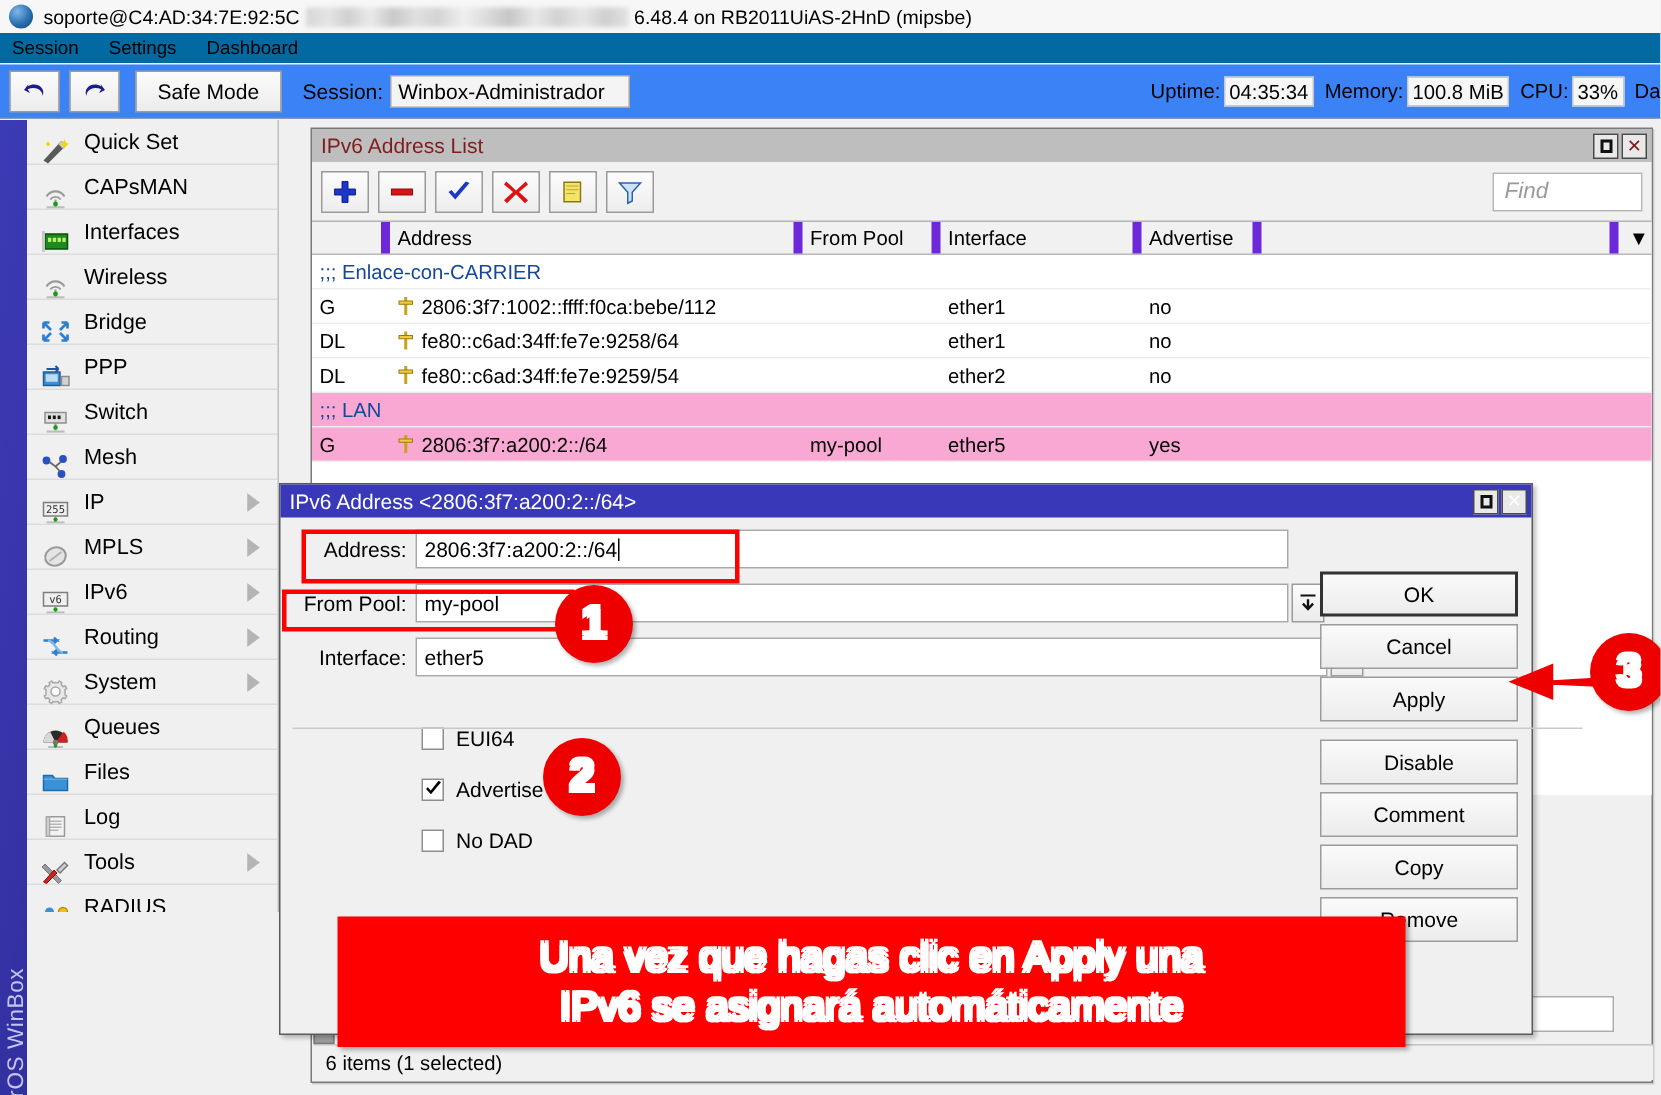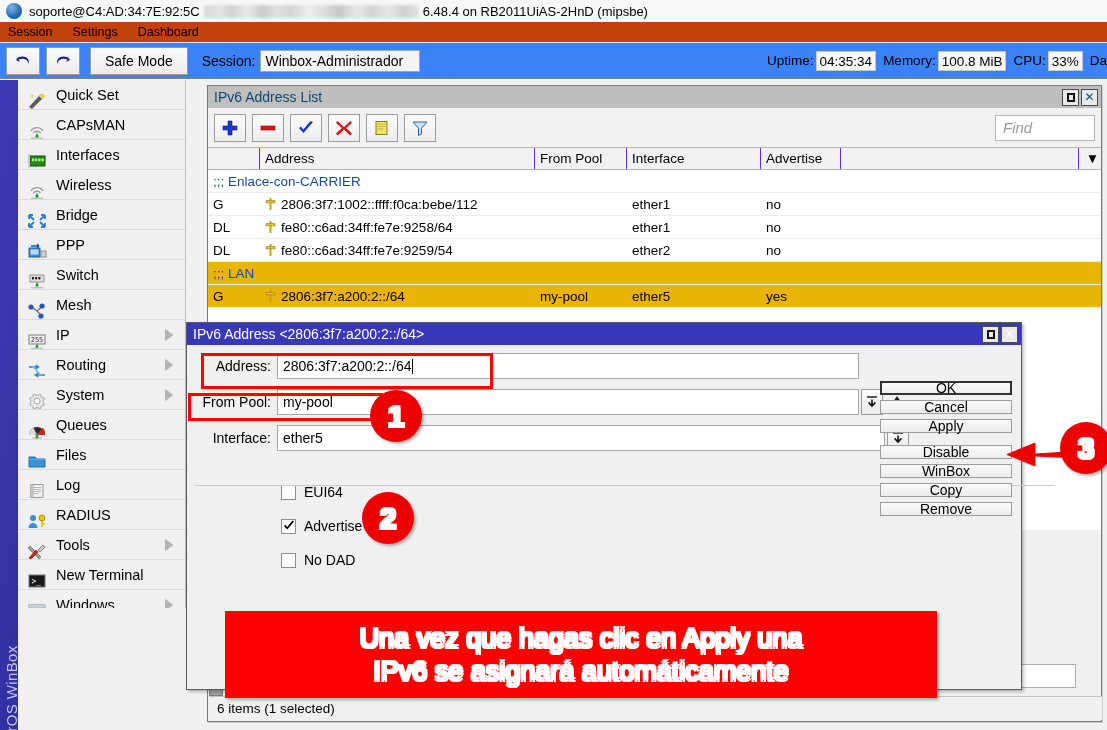--- a/index.html
+++ b/index.html
@@ -38,21 +38,21 @@
       #c9c9c9 27%, #e0e0e0 34%, #d4d4d4 41%, #efefef 49%,
       #dcdcdc 56%, #c6c6c6 63%, #e8e8e8 71%, #d2d2d2 78%,
       #e6e6e6 86%, #cfcfcf 93%, #e2e2e2 100%);
     filter: blur(1.4px);
     border-radius: 1px;
   }
 
   
   .menubar {
     position: absolute; left: 0; top: 22px; width: 1107px; height: 20px;
-    background: #c2410c; display: flex; align-items: center;
+    background: #0369a1; display: flex; align-items: center;
     font-size: 12.5px;
   }
   .menubar .mi { padding: 0 10px; cursor: default; }
   .menubar .mi:first-child { padding-left: 8px; }
 
   
   .toolbar {
     position: absolute; left: 0; top: 43px; width: 1107px; height: 36px;
     background: #3b82f6;
     border-bottom: 1px solid #808080;
@@ -145,21 +145,21 @@
   
   .iplist {
     position: absolute; left: 207px; top: 85px; width: 895px; height: 637px;
     background: #f0f0f0;
     border: 1px solid #7a7a7a;
     box-shadow: 1px 1px 0 rgba(0,0,0,.15);
   }
   .iplist-title {
     height: 22px; background: #bebebe;
     display: flex; align-items: center; padding-left: 6px;
-    font-size: 14px; color: #0c4a6e;
+    font-size: 14px; color: #7f1d1d;
   }
   .iplist-title .wbtns { margin-left: auto; display: flex; gap: 2px; padding-right: 3px; }
   .wbtn {
     width: 17px; height: 17px; border: 1px solid #4a4a4a; background: #e9e9e9;
     display: flex; align-items: center; justify-content: center;
     font-size: 12px; line-height: 1; cursor: pointer;
   }
   .wbtn .sq { width: 8px; height: 9px; border: 2px solid #111; }
 
   .iplist-toolbar {
@@ -181,42 +181,42 @@
     color: #9a9a9a; font-size: 15px; font-style: italic;
   }
 
   .grid { background: #fff; }
   .grid-head {
     display: flex; height: 22px; background: #f1f1f1;
     border-bottom: 1px solid #b8b8b8;
     font-size: 13.5px;
   }
   .gh {
-    border-right: 1px solid #6d28d9; padding-left: 5px;
+    border-right: 6px solid #6d28d9; padding-left: 5px;
     display: flex; align-items: center; position: relative;
     cursor: pointer;
   }
   .gh-drop {
     margin-left: auto; width: 22px;
     display: flex; align-items: center; justify-content: center;
     border-right: none; cursor: pointer;
   }
   .c-flag  { width: 52px; }
   .c-addr  { width: 275px; }
   .c-pool  { width: 92px; }
   .c-if    { width: 134px; }
   .c-adv   { width: 80px; }
   .c-rest  { flex: 1 1 auto; }
 
   .grow {
     display: flex; height: 23px; font-size: 13.5px;
     border-bottom: 1px solid #ededed;
     align-items: center;
   }
-  .grow.sel { background: #eab308; }
+  .grow.sel { background: #f9a8d4; }
   .grow .cell { padding-left: 5px; display: flex; align-items: center; height: 100%; overflow: hidden; white-space: nowrap; }
   .grow .cell.addr { padding-left: 2px; }
   .comment-row { color: #16489a; }
   .comment-row .cell { }
   .pin { width: 16px; display:inline-flex; align-items:center; justify-content:center; margin-right: 3px; }
 
   .gridbody { height: 360px; background: #fff; }
 
   .statusbar {
     position: absolute; left: 1px; bottom: 1px; width: 893px; height: 24px;
@@ -282,21 +282,21 @@
 
   .dlg-sep {
     position: absolute; left: 8px; top: 134px; width: 860px; height: 1px;
     background: #c9c9c9;
   }
 
   .dlg-buttons {
     position: absolute; right: 9px; top: 30px; width: 132px;
   }
   .dbtn {
-    height: 14px; margin-bottom: 5px;
+    height: 30px; margin-bottom: 5px;
     background: linear-gradient(#fafafa,#ececec);
     border: 1px solid #9c9c9c;
     display: flex; align-items: center; justify-content: center;
     font-size: 14px; cursor: pointer;
   }
   .dbtn.primary { border: 2px solid #333; }
   .dbtn.gap { margin-top: 12px; }
 
   
   .hl-box {
@@ -473,20 +473,43 @@
             <rect x="5" y="15.6" width="12" height="1.3" fill="#bdbdbd"></rect>
             <circle cx="11" cy="14.4" r="1.4" fill="#12a012"></circle>
           </svg>
         </span>
         <span class="mlabel">IP</span>
         <span class="arrow"></span>
       </div>
       <div class="mitem">
         <span class="micon">
           <svg width="22" height="18" viewBox="0 0 22 18">
+            <ellipse cx="11" cy="9" rx="7" ry="6" fill="#e4e4e4" stroke="#9a9a9a" stroke-width="1.4" transform="rotate(-20 11 9)"></ellipse>
+            <path d="M7 12 L15 6" stroke="#b0b0b0" stroke-width="1.2"></path>
+          </svg>
+        </span>
+        <span class="mlabel">MPLS</span>
+        <span class="arrow"></span>
+      </div>
+      <div class="mitem">
+        <span class="micon">
+          <svg width="22" height="18" viewBox="0 0 22 18">
+            <rect x="3" y="3" width="16" height="9" fill="#efefef" stroke="#7d7d7d"></rect>
+            <text x="11" y="10" font-size="7" text-anchor="middle" font-family="DejaVu Sans Mono, monospace" fill="#333">v6</text>
+            <path d="M11 12 v4" stroke="#9a9a9a" stroke-width="1.3"></path>
+            <rect x="5" y="15.6" width="12" height="1.3" fill="#bdbdbd"></rect>
+            <circle cx="11" cy="14.4" r="1.4" fill="#12a012"></circle>
+          </svg>
+        </span>
+        <span class="mlabel">IPv6</span>
+        <span class="arrow"></span>
+      </div>
+      <div class="mitem">
+        <span class="micon">
+          <svg width="22" height="18" viewBox="0 0 22 18">
             <path d="M3 5 h9 l-2-2 M3 5 h9 l-2 2" stroke="#2f7fd0" stroke-width="1.6" fill="none"></path>
             <path d="M19 13 h-9 l2-2 M19 13 h-9 l2 2" stroke="#2f7fd0" stroke-width="1.6" fill="none"></path>
             <path d="M6 5 C10 5 12 13 16 13" stroke="#7fb8e8" stroke-width="1.6" fill="none"></path>
           </svg>
         </span>
         <span class="mlabel">Routing</span>
         <span class="arrow"></span>
       </div>
       <div class="mitem">
         <span class="micon">
@@ -526,38 +549,38 @@
             <rect x="5" y="2.5" width="12" height="13" fill="#f2f2f2" stroke="#9a9a9a"></rect>
             <path d="M7 5.5h8M7 7.5h8M7 9.5h8M7 11.5h6" stroke="#b4b4b4" stroke-width="1"></path>
             <rect x="5" y="2.5" width="2" height="13" fill="#dcdcdc" stroke="#a8a8a8"></rect>
           </svg>
         </span>
         <span class="mlabel">Log</span>
       </div>
       <div class="mitem">
         <span class="micon">
           <svg width="22" height="18" viewBox="0 0 22 18">
+            <path d="M4 4 L13 13 L15 15 L13 17 L11 15 L2 6 Z" fill="#9a9a9a" stroke="#6a6a6a" stroke-width=".6"></path>
+            <path d="M17 3 L12 8 L14 10 L19 5 Z" fill="#cfcfcf" stroke="#7a7a7a"></path>
+            <path d="M3 16 L10 8 L12 10 L5 17 Z" fill="#cc2222" stroke="#8a0000" stroke-width=".6"></path>
+          </svg>
+        </span>
+        <span class="mlabel">Tools</span>
+        <span class="arrow"></span>
+      </div>
+      <div class="mitem">
+        <span class="micon">
+          <svg width="22" height="18" viewBox="0 0 22 18">
             <circle cx="7" cy="6" r="3" fill="#3b8fd4"></circle>
             <path d="M2.5 16 a4.5 5 0 0 1 9 0 z" fill="#3b8fd4"></path>
             <circle cx="16" cy="6" r="3" fill="#f2c21a" stroke="#b48f00"></circle>
             <path d="M16 9 v6 M16 12 h2.5" stroke="#f2c21a" stroke-width="1.8"></path>
           </svg>
         </span>
         <span class="mlabel">RADIUS</span>
-      </div>
-      <div class="mitem">
-        <span class="micon">
-          <svg width="22" height="18" viewBox="0 0 22 18">
-            <path d="M4 4 L13 13 L15 15 L13 17 L11 15 L2 6 Z" fill="#9a9a9a" stroke="#6a6a6a" stroke-width=".6"></path>
-            <path d="M17 3 L12 8 L14 10 L19 5 Z" fill="#cfcfcf" stroke="#7a7a7a"></path>
-            <path d="M3 16 L10 8 L12 10 L5 17 Z" fill="#cc2222" stroke="#8a0000" stroke-width=".6"></path>
-          </svg>
-        </span>
-        <span class="mlabel">Tools</span>
-        <span class="arrow"></span>
       </div>
       <div class="mitem">
         <span class="micon">
           <svg width="22" height="18" viewBox="0 0 22 18">
             <rect x="3" y="3" width="16" height="12" fill="#1a1a1a" stroke="#777"></rect>
             <text x="5.5" y="11.5" font-size="8" font-family="DejaVu Sans Mono, monospace" fill="#fff">&gt;_</text>
           </svg>
         </span>
         <span class="mlabel">New Terminal</span>
       </div>
@@ -789,21 +812,21 @@
           <span class="cbox"></span>
           <span class="cblabel">No DAD</span>
         </div>
       </div>
 
       <div class="dlg-buttons">
         <div class="dbtn primary">OK</div>
         <div class="dbtn">Cancel</div>
         <div class="dbtn">Apply</div>
         <div class="dbtn gap">Disable</div>
-        <div class="dbtn">WinBox</div>
+        <div class="dbtn">Comment</div>
         <div class="dbtn">Copy</div>
         <div class="dbtn">Remove</div>
       </div>
 
     </div>
   </div>
 
   <div class="hl-box" style="left:201px; top:353px; width:292px; height:36px;"></div>
   <div class="hl-box" style="left:188px; top:393px; width:195px; height:28px;"></div>
 

